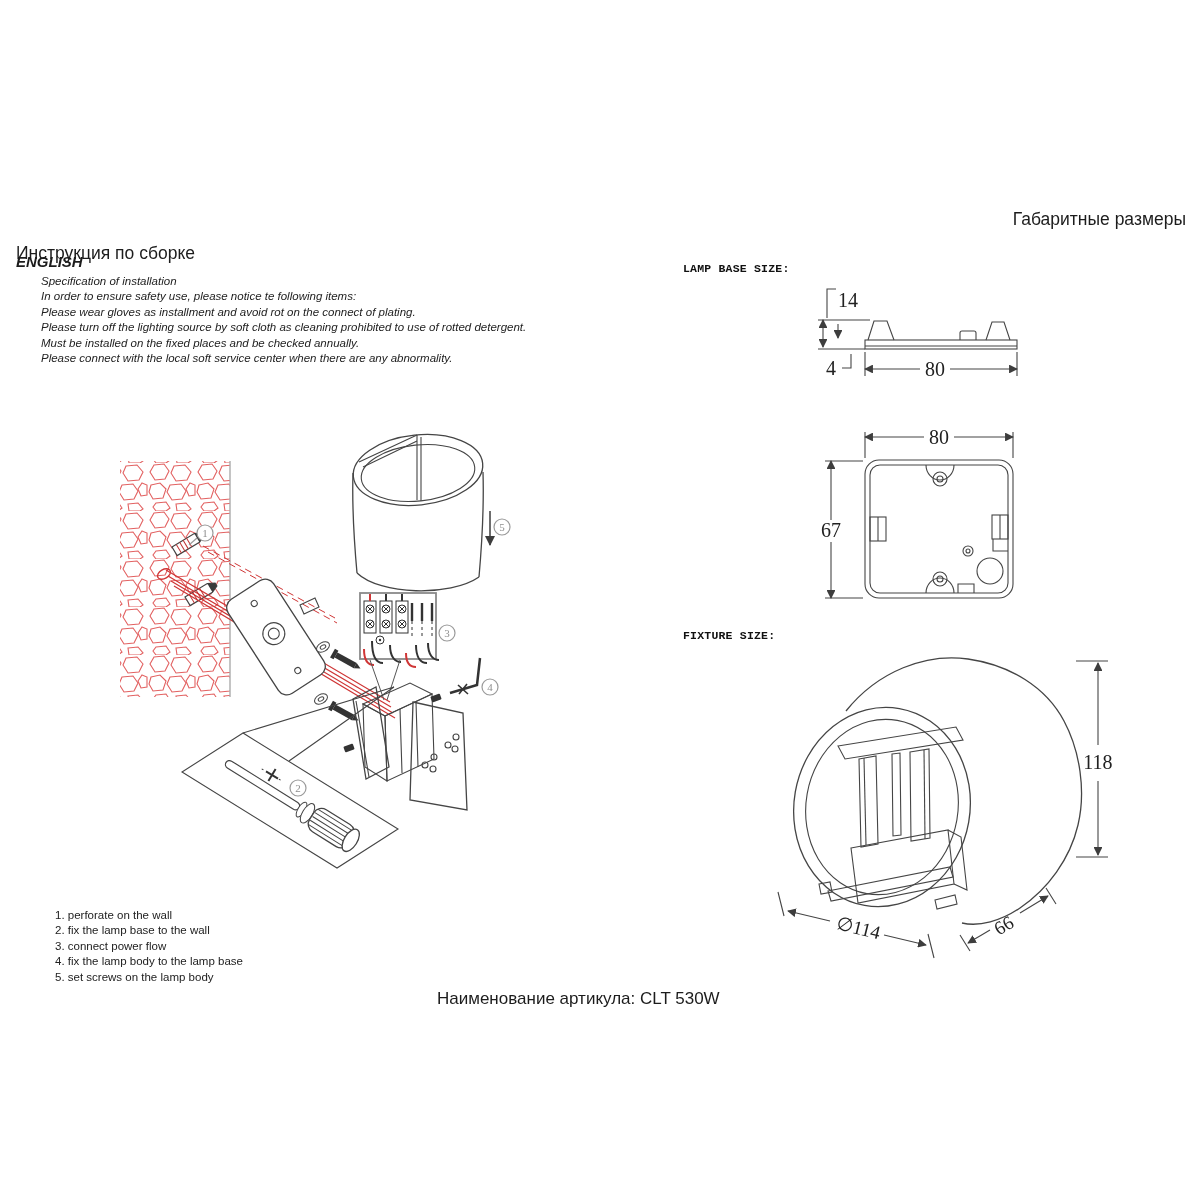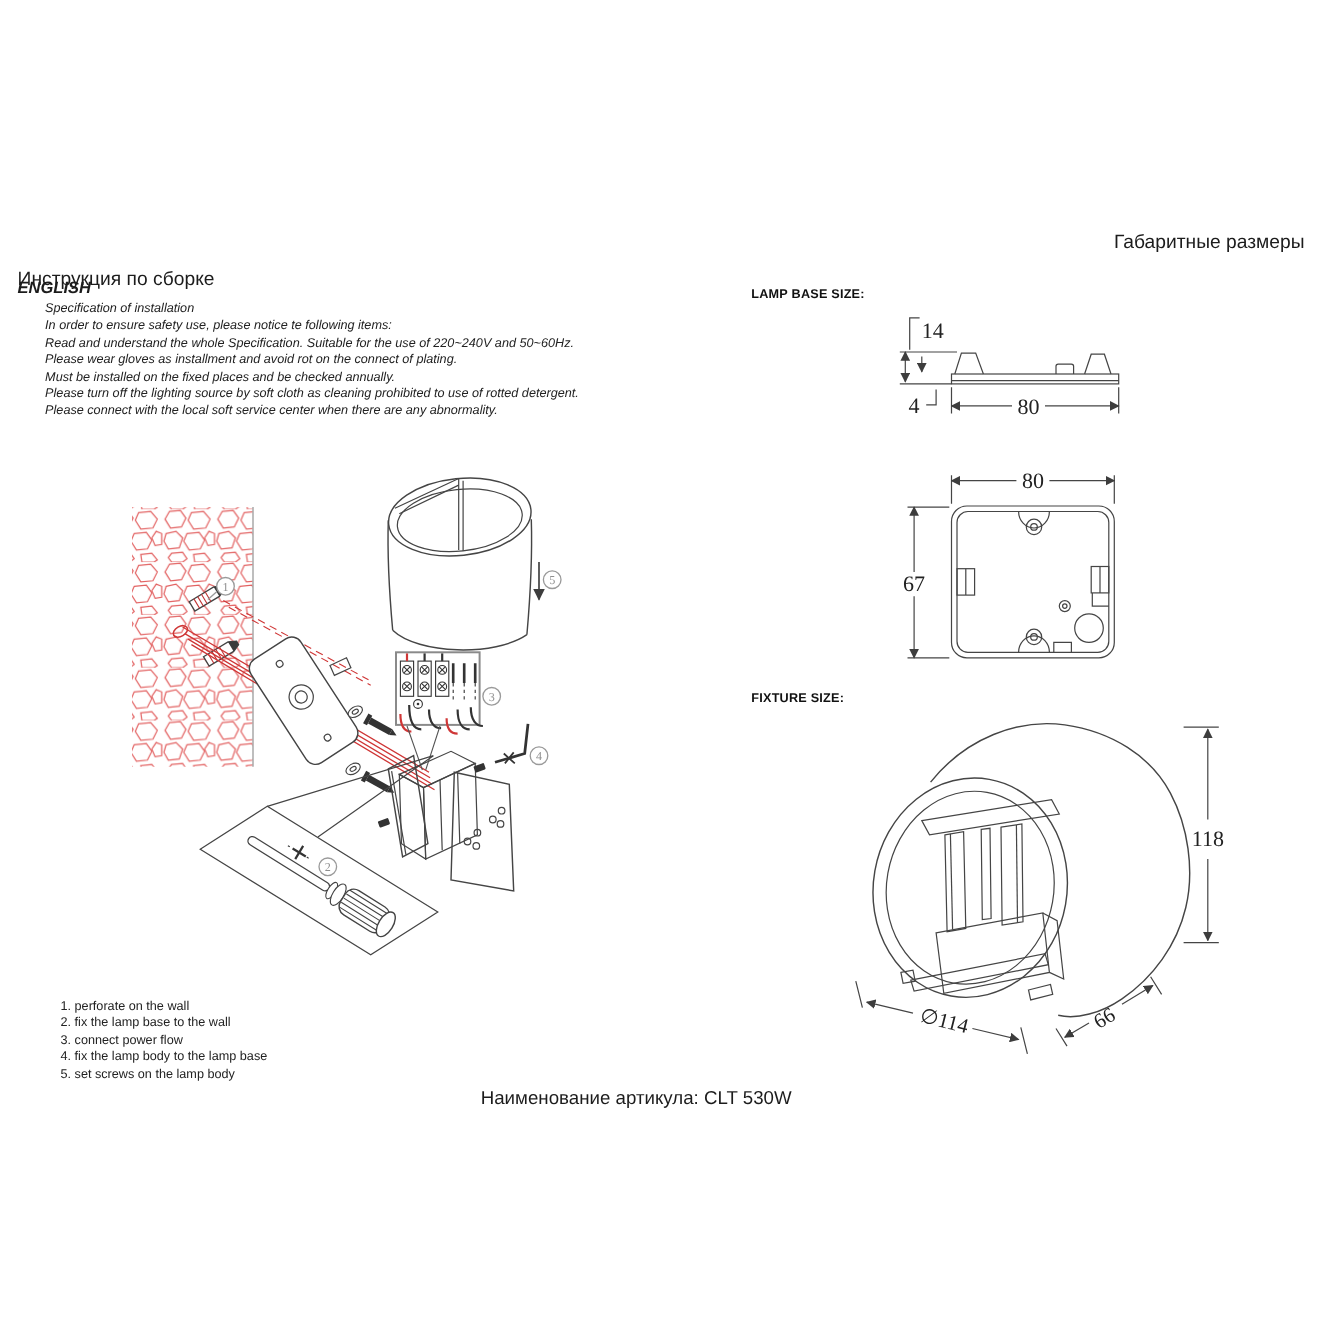--- a/index.html
+++ b/index.html
@@ -2,45 +2,44 @@
 <html><head>
 <meta charset="utf-8">
 <style>
   html,body{margin:0;padding:0}
   body{width:1200px;height:1200px;background:#fff;position:relative;overflow:hidden;
        font-family:"Liberation Sans",sans-serif;color:#1c1c1c;}
   .abs{position:absolute;}
   .title{font-size:17.5px;white-space:nowrap;}
   .eng-head{font-size:15px;font-weight:bold;margin:0 0 4px 0;}
   .txt-ln{font-size:11.5px;line-height:15.4px;white-space:nowrap;color:#222;margin-left:25px;}
-  .dlabel{font-weight:bold;font-size:11.5px;letter-spacing:.2px;color:#111;white-space:nowrap;}
+  .dlabel{font-weight:bold;font-size:11.5px;letter-spacing:.2px;color:#111;white-space:nowrap;font-family:Liberation Mono, monospace;}
   .article{font-size:17px;white-space:nowrap;margin-top:28px;}
   svg{position:absolute;overflow:visible;}
   svg text{font-family:"Liberation Serif",serif;fill:#222;}
   .dim{font-size:20px;}
   .dimS{font-size:19px;}
   .co{font-size:11px;fill:#8f8f8f;}
   .ln{stroke:#454545;fill:none;stroke-width:1.1;}
   .lnB{stroke:#454545;fill:none;stroke-width:1.3;}
   .red{stroke:#cf3636;fill:none;}
 </style>
 </head>
 <body>
 
 <div class="abs title" style="left:16px;top:203px;margin-top:40px;">Инструкция по сборке</div>
 <div class="abs title" style="right:14px;top:209px;margin-left:48px;">Габаритные размеры</div>
 
 <div class="abs" style="left:16px;top:253px;font-style:italic;">
   <div class="eng-head">ENGLISH</div>
   <div class="txt-ln">Specification of installation</div>
   <div class="txt-ln">In order to ensure safety use, please notice te following items:</div>
-  <div class="txt-ln">Read and understand the whole Specification. Suitable for the use of 220~240V and 50~60Hz.</div>
   <div class="txt-ln">Please wear gloves as installment and avoid rot on the connect of plating.</div>
+  <div class="txt-ln">Please turn off the lighting source by soft cloth as cleaning prohibited to use of rotted detergent.</div>
   <div class="txt-ln">Must be installed on the fixed places and be checked annually.</div>
-  <div class="txt-ln">Please turn off the lighting source by soft cloth as cleaning prohibited to use of rotted detergent.</div>
   <div class="txt-ln">Please connect with the local soft service center when there are any abnormality.</div>
 </div>
 
 <div class="abs dlabel" style="left:683px;top:262px;">LAMP BASE SIZE:</div>
 <div class="abs dlabel" style="left:683px;top:629px;">FIXTURE SIZE:</div>
 
 <svg style="left:808px;top:276px;" width="230" height="110" viewBox="0 0 230 110">
   <defs>
     <marker id="arw" viewBox="0 0 10 10" refX="9" refY="5" markerWidth="8" markerHeight="8" orient="auto-start-reverse">
       <path d="M0,0 L10,5 L0,10 z" fill="#3d3d3d"></path>

